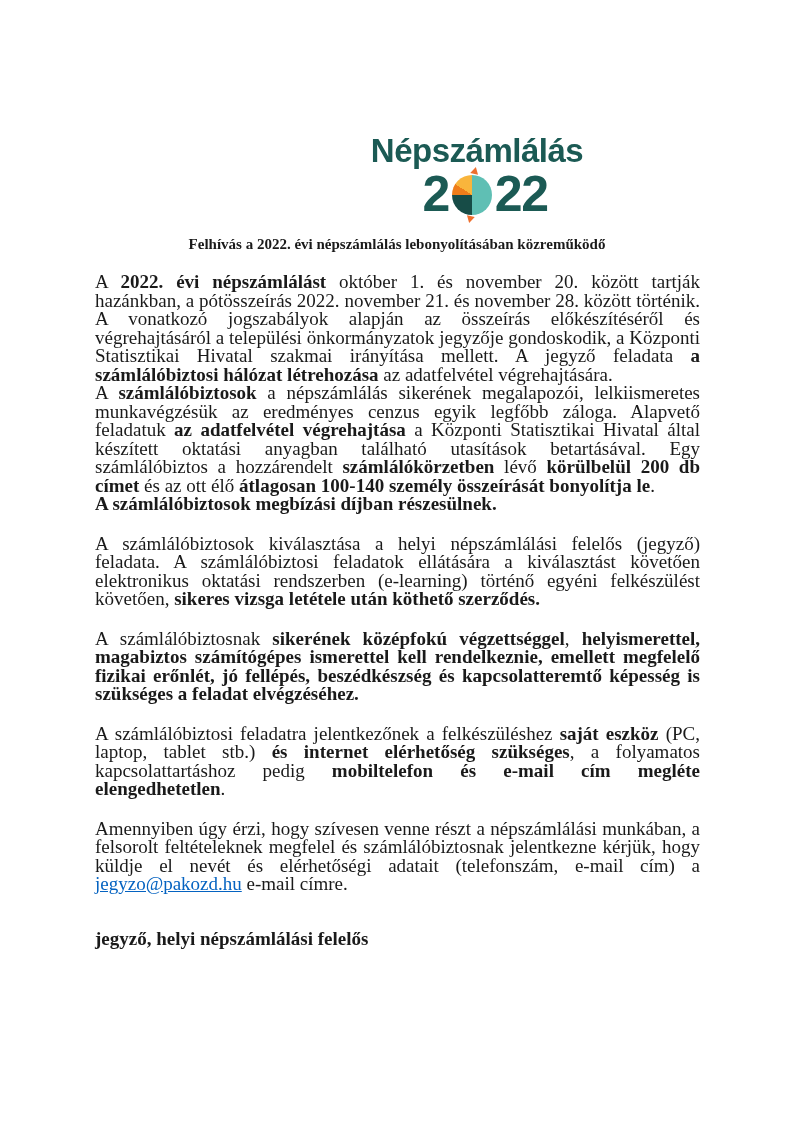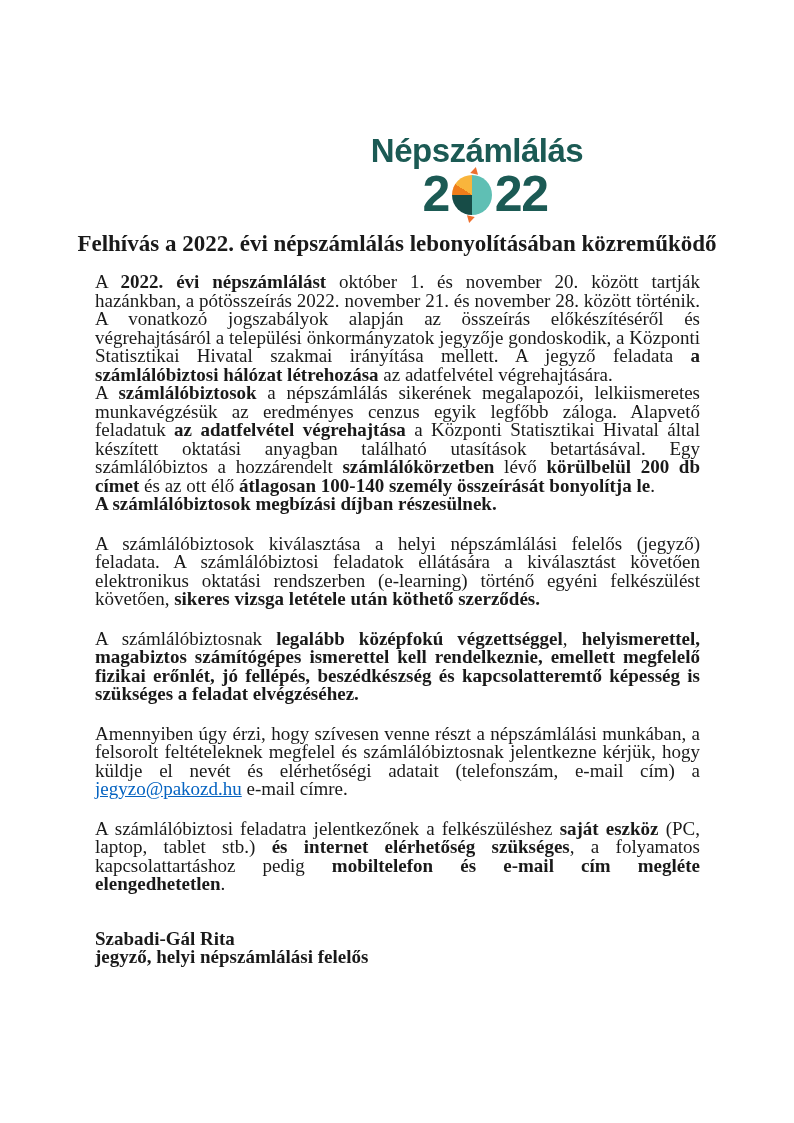--- a/index.html
+++ b/index.html
@@ -32,21 +32,21 @@
     background:conic-gradient(
       var(--pie-light) 0deg 180deg,
       var(--pie-dark) 180deg 270deg,
       var(--pie-orange) 270deg 303deg,
       var(--pie-yellow) 303deg 360deg);
   }
   .tri { width:0; height:0; border-left:4px solid transparent; border-right:4px solid transparent; }
   .tri-up   { border-bottom:7px solid var(--pointer); margin-bottom:1px; transform:translateX(3px) rotate(14deg); }
   .tri-down { border-top:7px solid var(--pointer);   margin-top:1px;   transform:translateX(-2px) rotate(14deg); }
   
-  .doc-title { margin:41px 60px 0 60px; text-align:center; font-weight:bold; font-size:23px; line-height:22px; }
+  .doc-title { margin:41px 60px 0 60px; text-align:center; font-weight:bold; font-size:15px; line-height:22px; }
   
   .body-text { margin:18px 94px 0 95px; font-size:19px; line-height:18.5px; text-align:justify; }
   .para { text-align:justify; }
   .para.spaced { margin-top:21px; }
   .b { font-weight:bold; }
   a.email-link { color:var(--link); text-decoration:underline; cursor:pointer; }
   .signature { margin-top:36px; font-weight:bold; }
   .signature div { line-height:18.5px; }
 </style>
 </head>
@@ -70,24 +70,23 @@
   <div class="doc-title">
     <div>Felhívás a 2022. évi népszámlálás lebonyolításában közreműködő</div>
   </div>
 
   <div class="body-text">
     <div>
         <p class="para"><span>A </span><span class="b">2022. évi népszámlálást</span><span> október 1. és november 20. között tartják hazánkban, a pótösszeírás 2022. november 21. és november 28. között történik. A vonatkozó jogszabályok alapján az összeírás előkészítéséről és végrehajtásáról a települési önkormányzatok jegyzője gondoskodik, a Központi Statisztikai Hivatal szakmai irányítása mellett. A jegyző feladata </span><span class="b">a számlálóbiztosi hálózat létrehozása</span><span> az adatfelvétel végrehajtására.</span></p>
         <p class="para"><span>A </span><span class="b">számlálóbiztosok</span><span> a népszámlálás sikerének megalapozói, lelkiismeretes munkavégzésük az eredményes cenzus egyik legfőbb záloga. Alapvető feladatuk </span><span class="b">az adatfelvétel végrehajtása</span><span> a Központi Statisztikai Hivatal által készített oktatási anyagban található utasítások betartásával. Egy számlálóbiztos a hozzárendelt </span><span class="b">számlálókörzetben</span><span> lévő </span><span class="b">körülbelül 200 db címet</span><span> és az ott élő </span><span class="b">átlagosan 100-140 személy összeírását bonyolítja le</span><span>.</span></p>
         <p class="para"><span class="b">A számlálóbiztosok megbízási díjban részesülnek.</span></p>
         <p class="para spaced"><span>A számlálóbiztosok kiválasztása a helyi népszámlálási felelős (jegyző) feladata. A számlálóbiztosi feladatok ellátására a kiválasztást követően elektronikus oktatási rendszerben (e-learning) történő egyéni felkészülést követően, </span><span class="b">sikeres vizsga letétele után köthető szerződés.</span></p>
-        <p class="para spaced"><span>A számlálóbiztosnak </span><span class="b">legalább középfokú végzettséggel</span><span>, </span><span class="b">helyismerettel, magabiztos számítógépes ismerettel kell rendelkeznie, emellett megfelelő fizikai erőnlét, jó fellépés, beszédkészség és kapcsolatteremtő képesség is szükséges a feladat elvégzéséhez.</span></p>
+        <p class="para spaced"><span>A számlálóbiztosnak </span><span class="b">sikerének középfokú végzettséggel</span><span>, </span><span class="b">helyismerettel, magabiztos számítógépes ismerettel kell rendelkeznie, emellett megfelelő fizikai erőnlét, jó fellépés, beszédkészség és kapcsolatteremtő képesség is szükséges a feladat elvégzéséhez.</span></p>
+        <p class="para spaced"><span>A számlálóbiztosi feladatra jelentkezőnek a felkészüléshez </span><span class="b">saját eszköz</span><span> (PC, laptop, tablet stb.) </span><span class="b">és internet elérhetőség szükséges</span><span>, a folyamatos kapcsolattartáshoz pedig </span><span class="b">mobiltelefon és e-mail cím megléte elengedhetetlen</span><span>.</span></p>
         <p class="para spaced"><span>Amennyiben úgy érzi, hogy szívesen venne részt a népszámlálási munkában, a felsorolt feltételeknek megfelel és számlálóbiztosnak jelentkezne kérjük, hogy küldje el nevét és elérhetőségi adatait (telefonszám, e-mail cím) a </span><a class="email-link" href="#">jegyzo@pakozd.hu</a><span> e-mail címre.</span></p>
-        <p class="para spaced"><span>A számlálóbiztosi feladatra jelentkezőnek a felkészüléshez </span><span class="b">saját eszköz</span><span> (PC, laptop, tablet stb.) </span><span class="b">és internet elérhetőség szükséges</span><span>, a folyamatos kapcsolattartáshoz pedig </span><span class="b">mobiltelefon és e-mail cím megléte elengedhetetlen</span><span>.</span></p>
       </div>
 
     <div class="signature">
-      <div>Szabadi-Gál Rita</div>
       <div>jegyző, helyi népszámlálási felelős</div>
     </div>
   </div>
 
 </div>
 
 </body></html>

